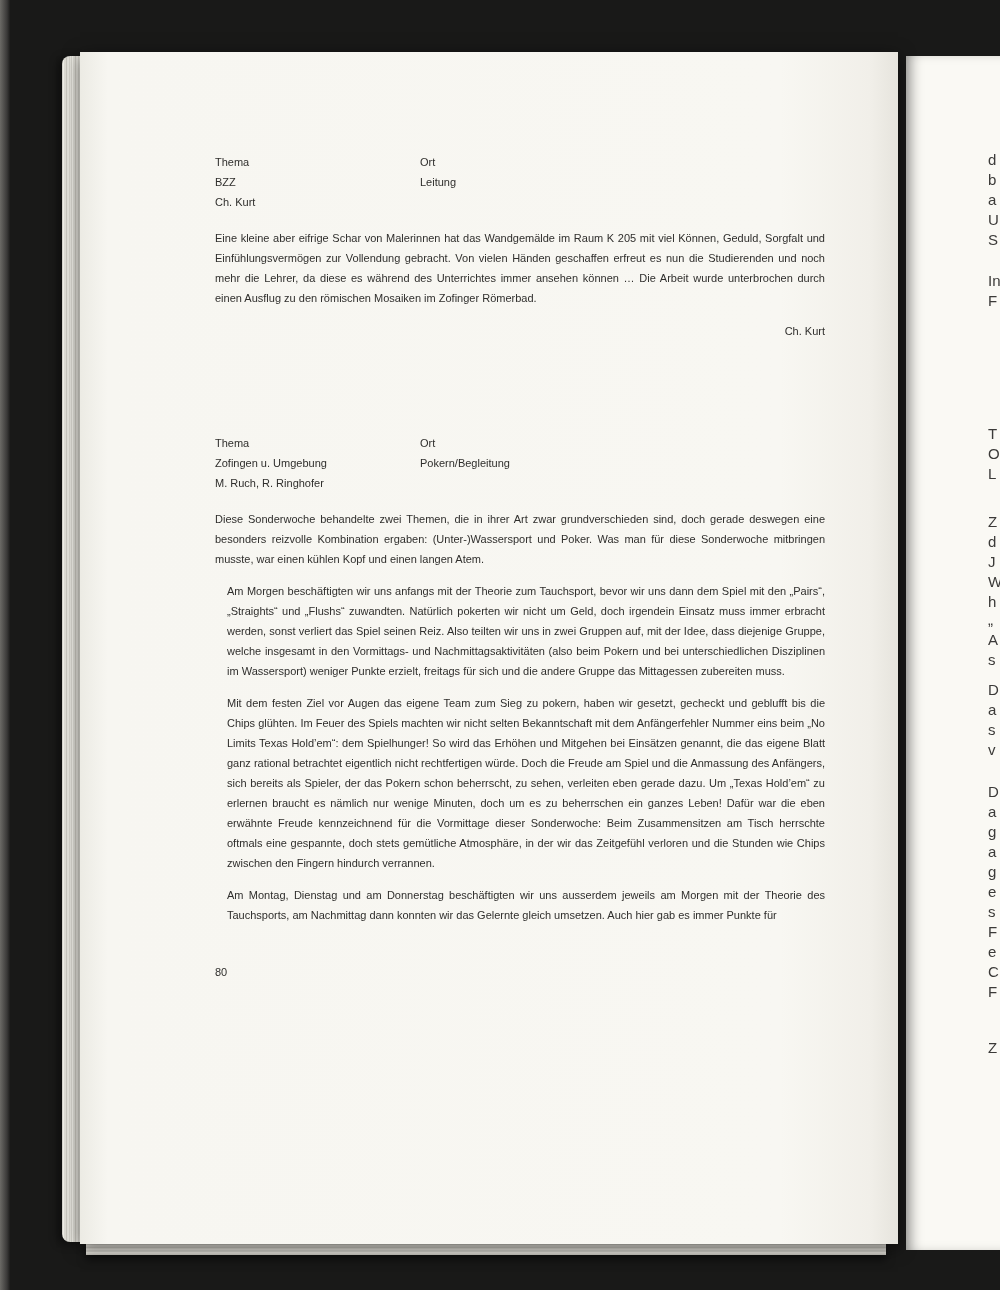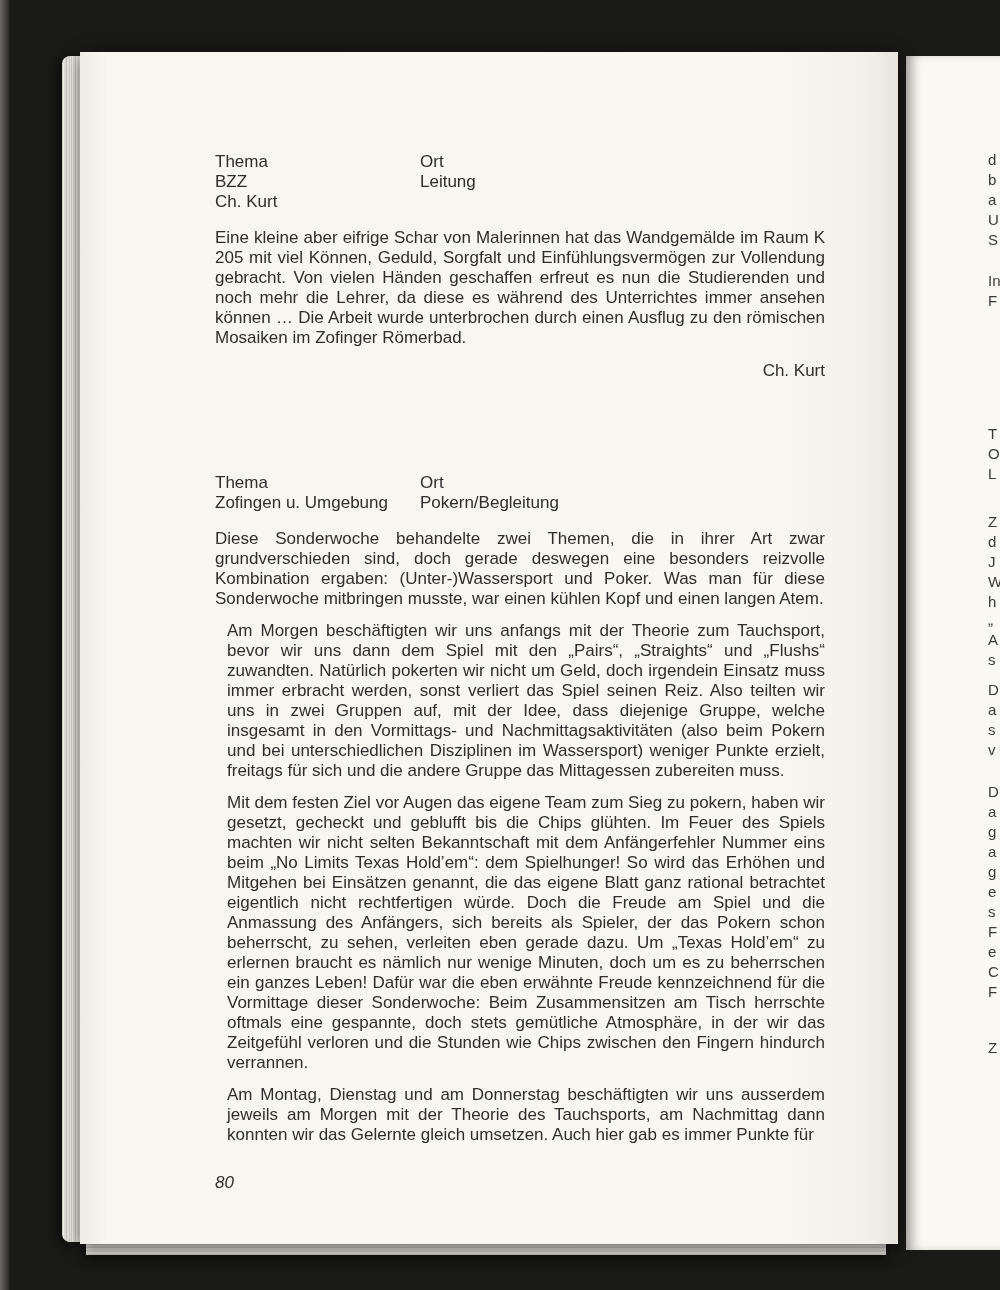--- a/index.html
+++ b/index.html
@@ -29,39 +29,39 @@
     box-shadow:0 5px 9px rgba(0,0,0,0.5);
   }
   .main-page{
     position:absolute;left:80px;top:52px;width:818px;height:1192px;
     background:linear-gradient(90deg,
       #ecebe4 0px,#f7f6f1 28px,#f8f7f2 700px,#f1efe9 790px,#e6e4dd 818px);
     box-shadow:0 4px 16px rgba(0,0,0,0.55);
     box-sizing:border-box;
     padding:100px 73px 0 135px;
     color:#2f2e2c;
-    font-size:17px;line-height:20px;
+    font-size:11px;line-height:20px;
   }
   .right-sliver{
     position:absolute;left:906px;top:56px;width:94px;height:1194px;
     background:#faf9f4;
     box-shadow:inset 10px 0 14px -7px rgba(0,0,0,0.5);
   }
   .meta{display:grid;grid-template-columns:205px 1fr;}
   .meta-label{white-space:nowrap;}
   .meta-value{white-space:nowrap;}
   .meta-value.bold{font-weight:bold;}
   .entry p{
     margin:16px 0 0 0;
     text-align:justify;
   }
   .entry p + p{margin-top:12px;margin-left:12px;}
   .signature{text-align:right;margin-top:13px;}
   .entry-2{margin-top:92px;}
-  .page-number{margin-top:28px;font-style:italic;}
+  .page-number{margin-top:37px;}
   .frag{
     position:absolute;left:988px;
     font-size:15px;line-height:20px;color:#3b3a38;
     white-space:pre-line;
   }
   .frag-0{top:150px}
   .frag-1{top:271px}
   .frag-2{top:424px}
   .frag-3{top:512px}
   .frag-4{top:610px}
@@ -91,20 +91,21 @@
       <p>Eine kleine aber eifrige Schar von Malerinnen hat das Wandgemälde im Raum K 205 mit viel Können, Geduld, Sorgfalt und Einfühlungsvermögen zur Vollendung gebracht. Von vielen Händen geschaffen erfreut es nun die Studierenden und noch mehr die Lehrer, da diese es während des Unterrichtes immer ansehen können … Die Arbeit wurde unterbrochen durch einen Ausflug zu den römischen Mosaiken im Zofinger Römerbad.</p>
       <div class="signature">Ch. Kurt</div>
     </section>
 
     <section class="entry entry-2">
       <div class="meta">
         <div class="meta-label">Thema</div>
         <div class="meta-label">Ort</div>
         <div class="meta-value">Zofingen u. Umgebung</div>
         <div class="meta-label">Pokern/Begleitung</div>
+        <div class="meta-value">M. Ruch, R. Ringhofer</div>
       </div>
       <p>Diese Sonderwoche behandelte zwei Themen, die in ihrer Art zwar grundverschieden sind, doch gerade deswegen eine besonders reizvolle Kombination ergaben: (Unter-)Wassersport und Poker. Was man für diese Sonderwoche mitbringen musste, war einen kühlen Kopf und einen langen Atem.</p>
       <p>Am Morgen beschäftigten wir uns anfangs mit der Theorie zum Tauchsport, bevor wir uns dann dem Spiel mit den „Pairs“, „Straights“ und „Flushs“ zuwandten. Natürlich pokerten wir nicht um Geld, doch irgendein Einsatz muss immer erbracht werden, sonst verliert das Spiel seinen Reiz. Also teilten wir uns in zwei Gruppen auf, mit der Idee, dass diejenige Gruppe, welche insgesamt in den Vormittags- und Nachmittagsaktivitäten (also beim Pokern und bei unterschiedlichen Disziplinen im Wassersport) weniger Punkte erzielt, freitags für sich und die andere Gruppe das Mittagessen zubereiten muss.</p>
       <p>Mit dem festen Ziel vor Augen das eigene Team zum Sieg zu pokern, haben wir gesetzt, gecheckt und geblufft bis die Chips glühten. Im Feuer des Spiels machten wir nicht selten Bekanntschaft mit dem Anfängerfehler Nummer eins beim „No Limits Texas Hold’em“: dem Spielhunger! So wird das Erhöhen und Mitgehen bei Einsätzen genannt, die das eigene Blatt ganz rational betrachtet eigentlich nicht rechtfertigen würde. Doch die Freude am Spiel und die Anmassung des Anfängers, sich bereits als Spieler, der das Pokern schon beherrscht, zu sehen, verleiten eben gerade dazu. Um „Texas Hold’em“ zu erlernen braucht es nämlich nur wenige Minuten, doch um es zu beherrschen ein ganzes Leben! Dafür war die eben erwähnte Freude kennzeichnend für die Vormittage dieser Sonderwoche: Beim Zusammensitzen am Tisch herrschte oftmals eine gespannte, doch stets gemütliche Atmosphäre, in der wir das Zeitgefühl verloren und die Stunden wie Chips zwischen den Fingern hindurch verrannen.</p>
       <p>Am Montag, Dienstag und am Donnerstag beschäftigten wir uns ausserdem jeweils am Morgen mit der Theorie des Tauchsports, am Nachmittag dann konnten wir das Gelernte gleich umsetzen. Auch hier gab es immer Punkte für</p>
     </section>
 
     <div class="page-number">80</div>
   </div>
 

